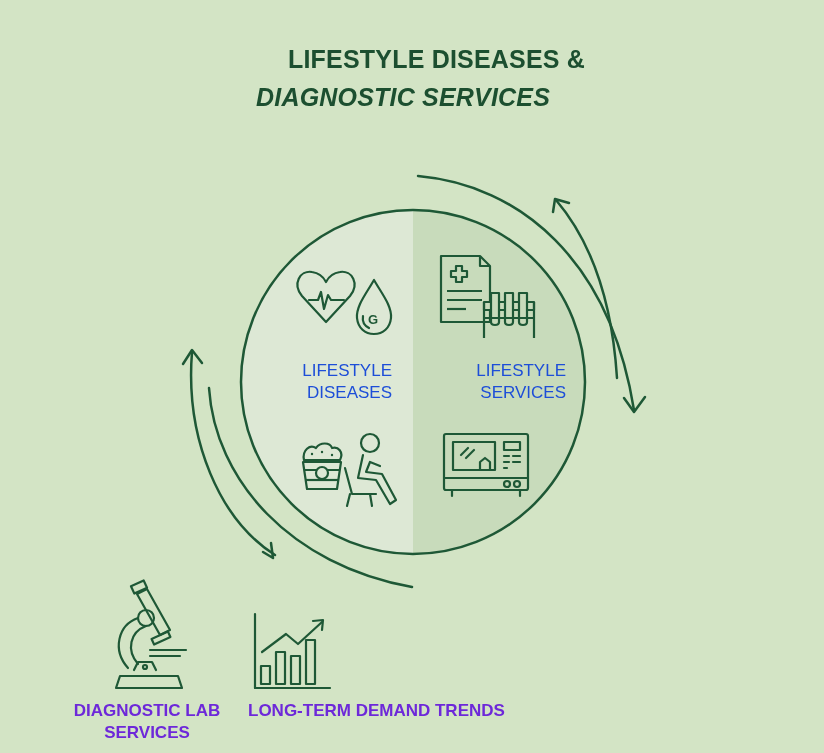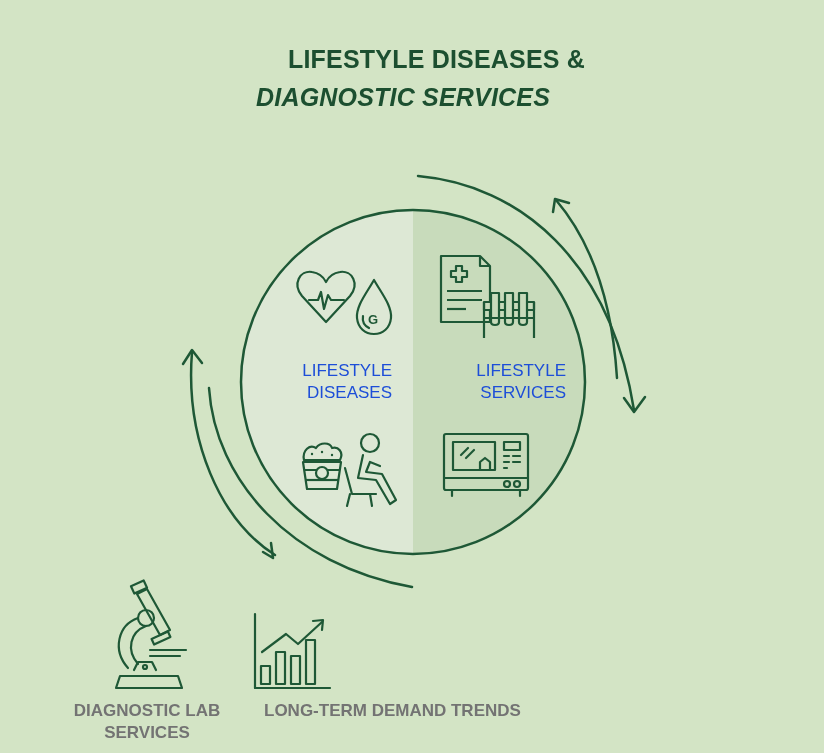--- a/index.html
+++ b/index.html
@@ -36,21 +36,21 @@
       position: absolute;
       color: #1d4ed8;
       font-weight: normal;
       font-size: 17px;
       line-height: 22px;
       text-align: right;
       white-space: nowrap;
     }
     .bottom-label {
       position: absolute;
-      color: #737373;
+      color: #6d28d9;
       font-weight: bold;
       font-size: 17px;
       line-height: 22px;
       text-align: center;
       white-space: nowrap;
     }
   </style>
 </head>
 <body>
 
@@ -199,15 +199,15 @@
 <div class="label" style="left: 428px; top: 360px; width: 138px;">
   <div>LIFESTYLE</div>
   <div>SERVICES</div>
 </div>
 
 <div class="bottom-label" style="left: 62px; top: 700px; width: 170px;">
   <div>DIAGNOSTIC LAB</div>
   <div>SERVICES</div>
 </div>
 
-<div class="bottom-label" style="left: 264px; top: 700px; width: 290px; text-align: left;">
+<div class="bottom-label" style="left: 248px; top: 700px; width: 290px; text-align: left;">
   <div>LONG-TERM DEMAND TRENDS</div>
 </div>
 
 </body></html>

